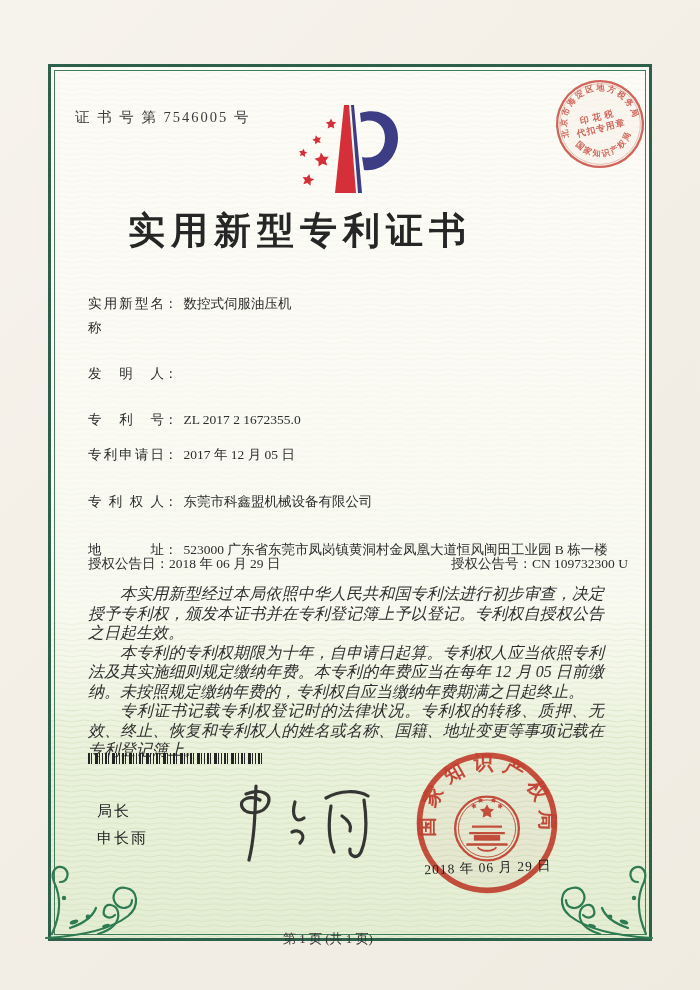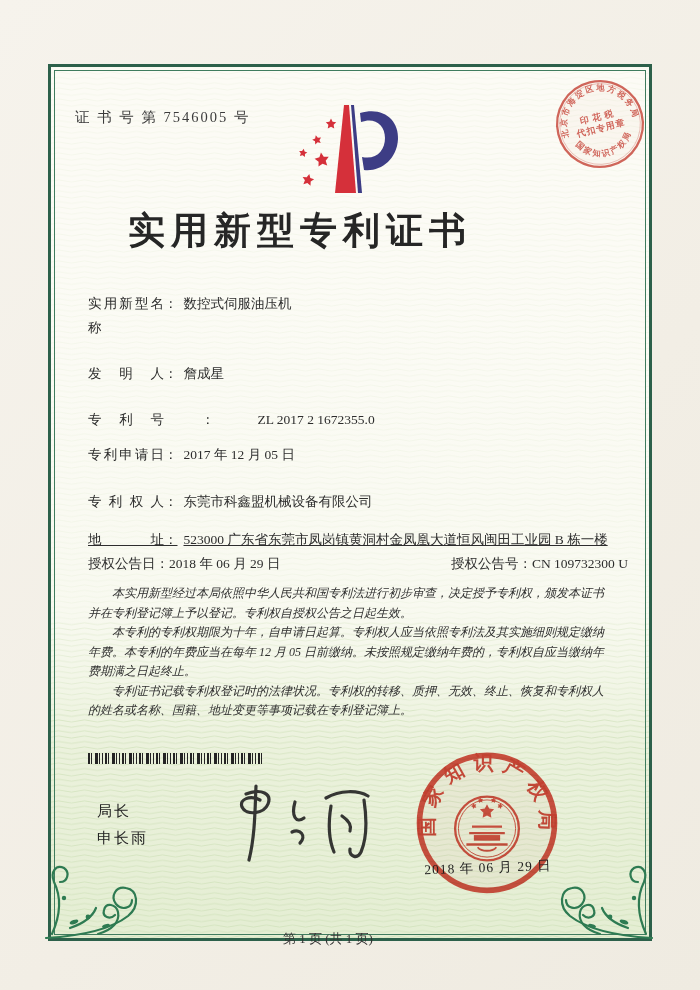--- a/index.html
+++ b/index.html
@@ -9,29 +9,29 @@
   .inner-bg{position:absolute;left:51px;top:67px;width:598px;height:871px;background:#fcfbf5;}
   .waves-svg{position:absolute;left:0;top:0;}
   .frame{position:absolute;left:48px;top:64px;width:598px;height:871px;border:3px solid #2c604a;}
   .frame-line{position:absolute;left:3px;top:3px;right:3px;bottom:3px;border:1px solid #3f7c5e;}
   .cert-no{position:absolute;left:75px;top:108px;font-size:14.5px;letter-spacing:2px;color:#3c3c3c;}
   .logo-svg{position:absolute;left:287px;top:100px;}
   .title{position:absolute;left:0;top:206px;width:600px;text-align:center;
          font-size:37px;font-weight:600;letter-spacing:6px;color:#262626;}
   .fields{position:absolute;left:88px;top:292px;width:540px;font-size:13.5px;color:#2d2d2d;}
   .frow{display:flex;line-height:24px;margin:0;}
-  .frow.m1{margin-top:22px;} .frow.m2{margin-top:22px;gap:37px;} .frow.m3{margin-top:11px;}
-  .frow.m4{margin-top:23px;} .frow.m5{margin-top:14px;text-decoration:underline;}
+  .frow.m1{margin-top:22px;} .frow.m2{margin-top:22px;} .frow.m3{margin-top:11px;}
+  .frow.m4{margin-top:23px;} .frow.m5{margin-top:24px;}
   .flabel{display:inline-block;width:76px;text-align:justify;text-align-last:justify;flex:none;}
   .fcolon{flex:none;margin-right:6px;}
   .fvalue{flex:1;}
   .grant-row{position:absolute;left:88px;top:552px;width:540px;display:flex;
              justify-content:space-between;font-size:13.5px;line-height:24px;color:#2d2d2d;}
   .grant-item{display:flex;}
-  .body-text{position:absolute;left:88px;top:584px;width:516px;font-size:12px;line-height:19.5px;
+  .body-text{position:absolute;left:88px;top:584px;width:516px;font-size:16px;line-height:19.5px;
              font-style:italic;color:#2f2f2f;text-align:justify;}
   .body-text p{margin:0;text-indent:2em;}
   .barcode{position:absolute;left:88px;top:753px;width:176px;height:11px;
      background:repeating-linear-gradient(90deg,#242424 0 2px,transparent 2px 3px,#242424 3px 4px,
      transparent 4px 7px,#242424 7px 10px,transparent 10px 11px,#242424 11px 12px,transparent 12px 14px,
      #242424 14px 15px,transparent 15px 17px);}
   .director{position:absolute;left:97px;top:804px;font-size:15px;color:#222;line-height:1;}
   .director div{margin-bottom:12px;letter-spacing:2px;}
   .sig-svg{position:absolute;left:200px;top:780px;}
   .seal-svg{position:absolute;left:412px;top:746px;mix-blend-mode:multiply;opacity:.93;}
@@ -121,21 +121,20 @@
 
   <div class="fields">
     <div class="frow">
       <span class="flabel">实用新型名称</span>
         <span class="fcolon">：</span>
         <span class="fvalue">数控式伺服油压机</span>
     </div>
     <div class="frow m1">
       <span class="flabel">发明人</span>
         <span class="fcolon">：</span>
-        <span class="fvalue">詹成星</span>
     </div>
     <div class="frow m2">
       <span class="flabel">专利号</span>
         <span class="fcolon">：</span>
         <span class="fvalue">ZL 2017 2 1672355.0</span>
     </div>
     <div class="frow m3">
       <span class="flabel">专利申请日</span>
         <span class="fcolon">：</span>
         <span class="fvalue">2017 年 12 月 05 日</span>

